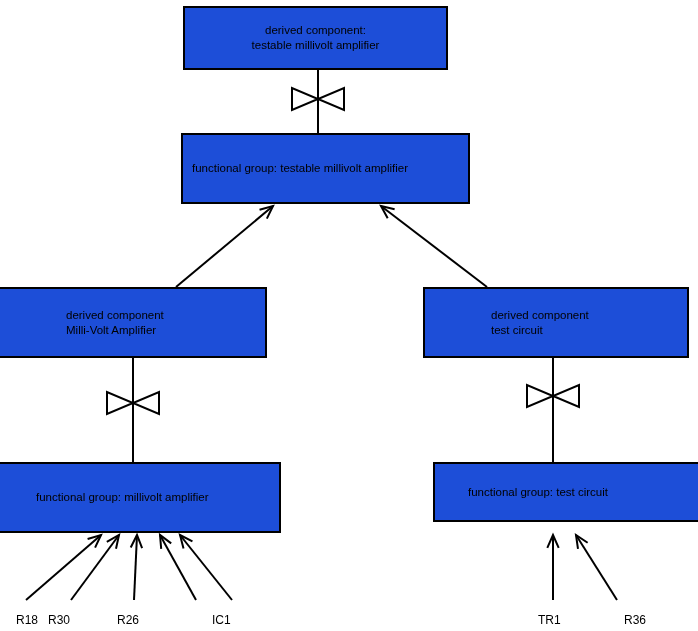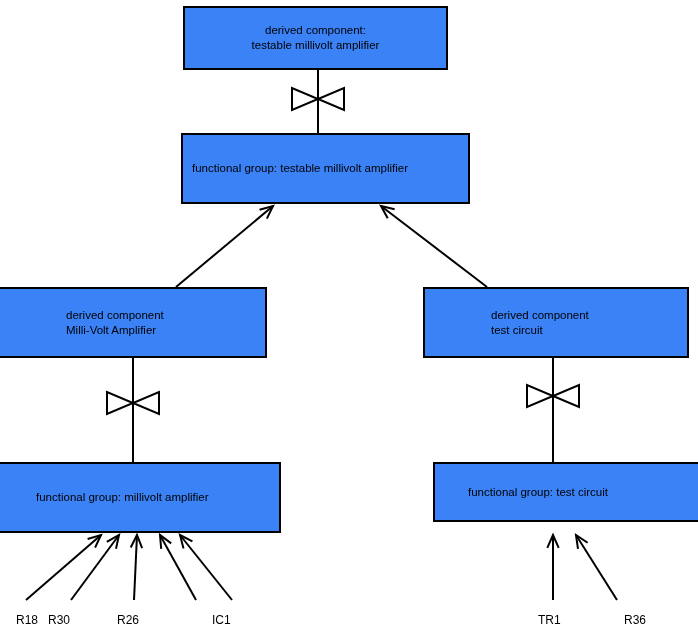--- a/index.html
+++ b/index.html
@@ -19,21 +19,21 @@
     position: absolute;
     left: 0;
     top: 0;
     width: 698px;
     height: 631px;
   }
   .node-box {
     position: absolute;
     box-sizing: border-box;
     border: 2px solid #000000;
-    background: #3b82f6;
+    background: #1d4ed8;
     display: flex;
     align-items: center;
     justify-content: flex-start;
   }
   .node-text {
     font-size: 11.5px;
     line-height: 15px;
     color: #000000;
     white-space: pre-line;
     text-align: left;

